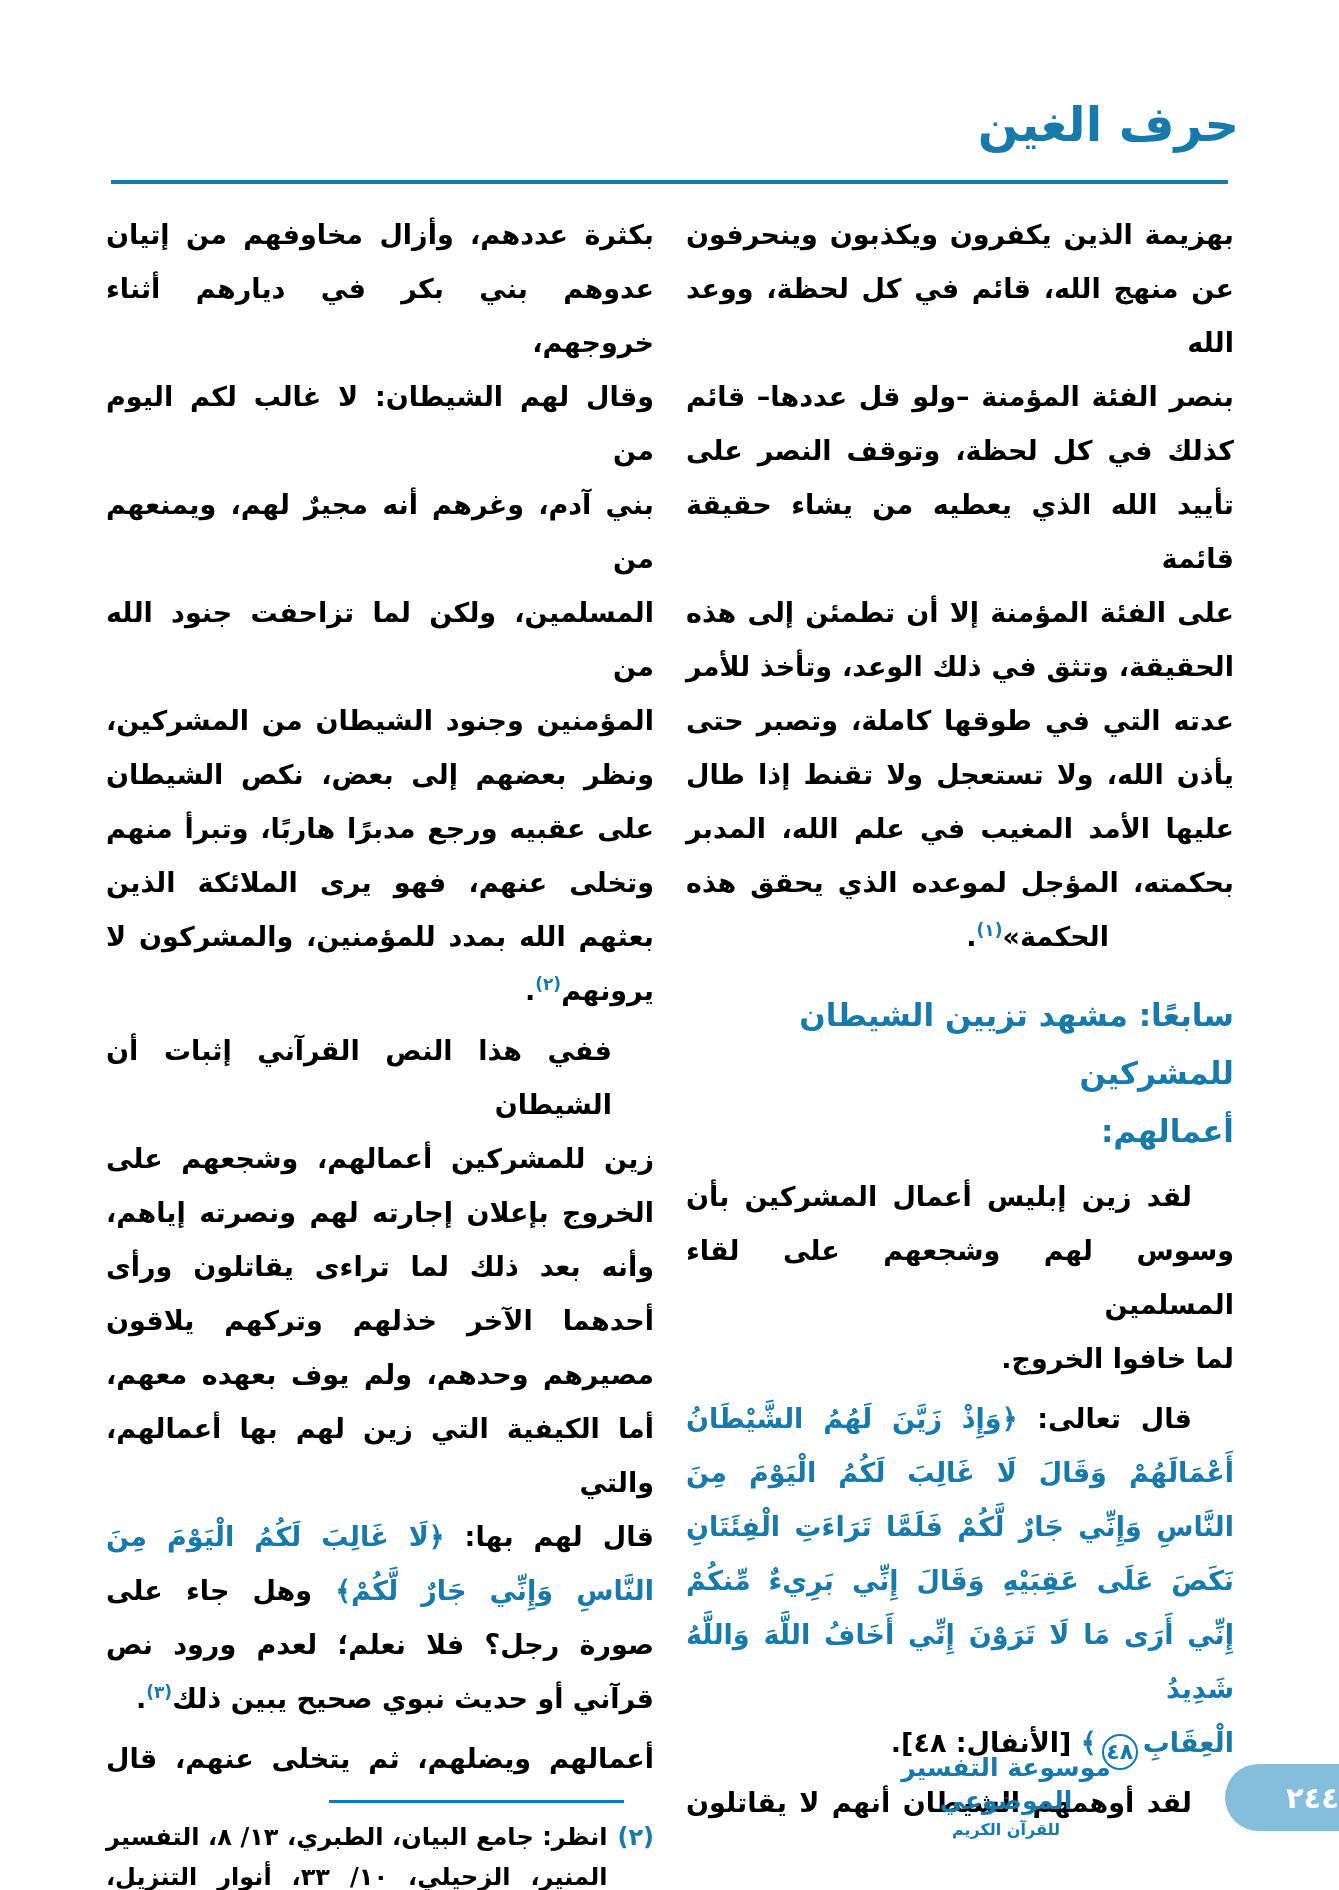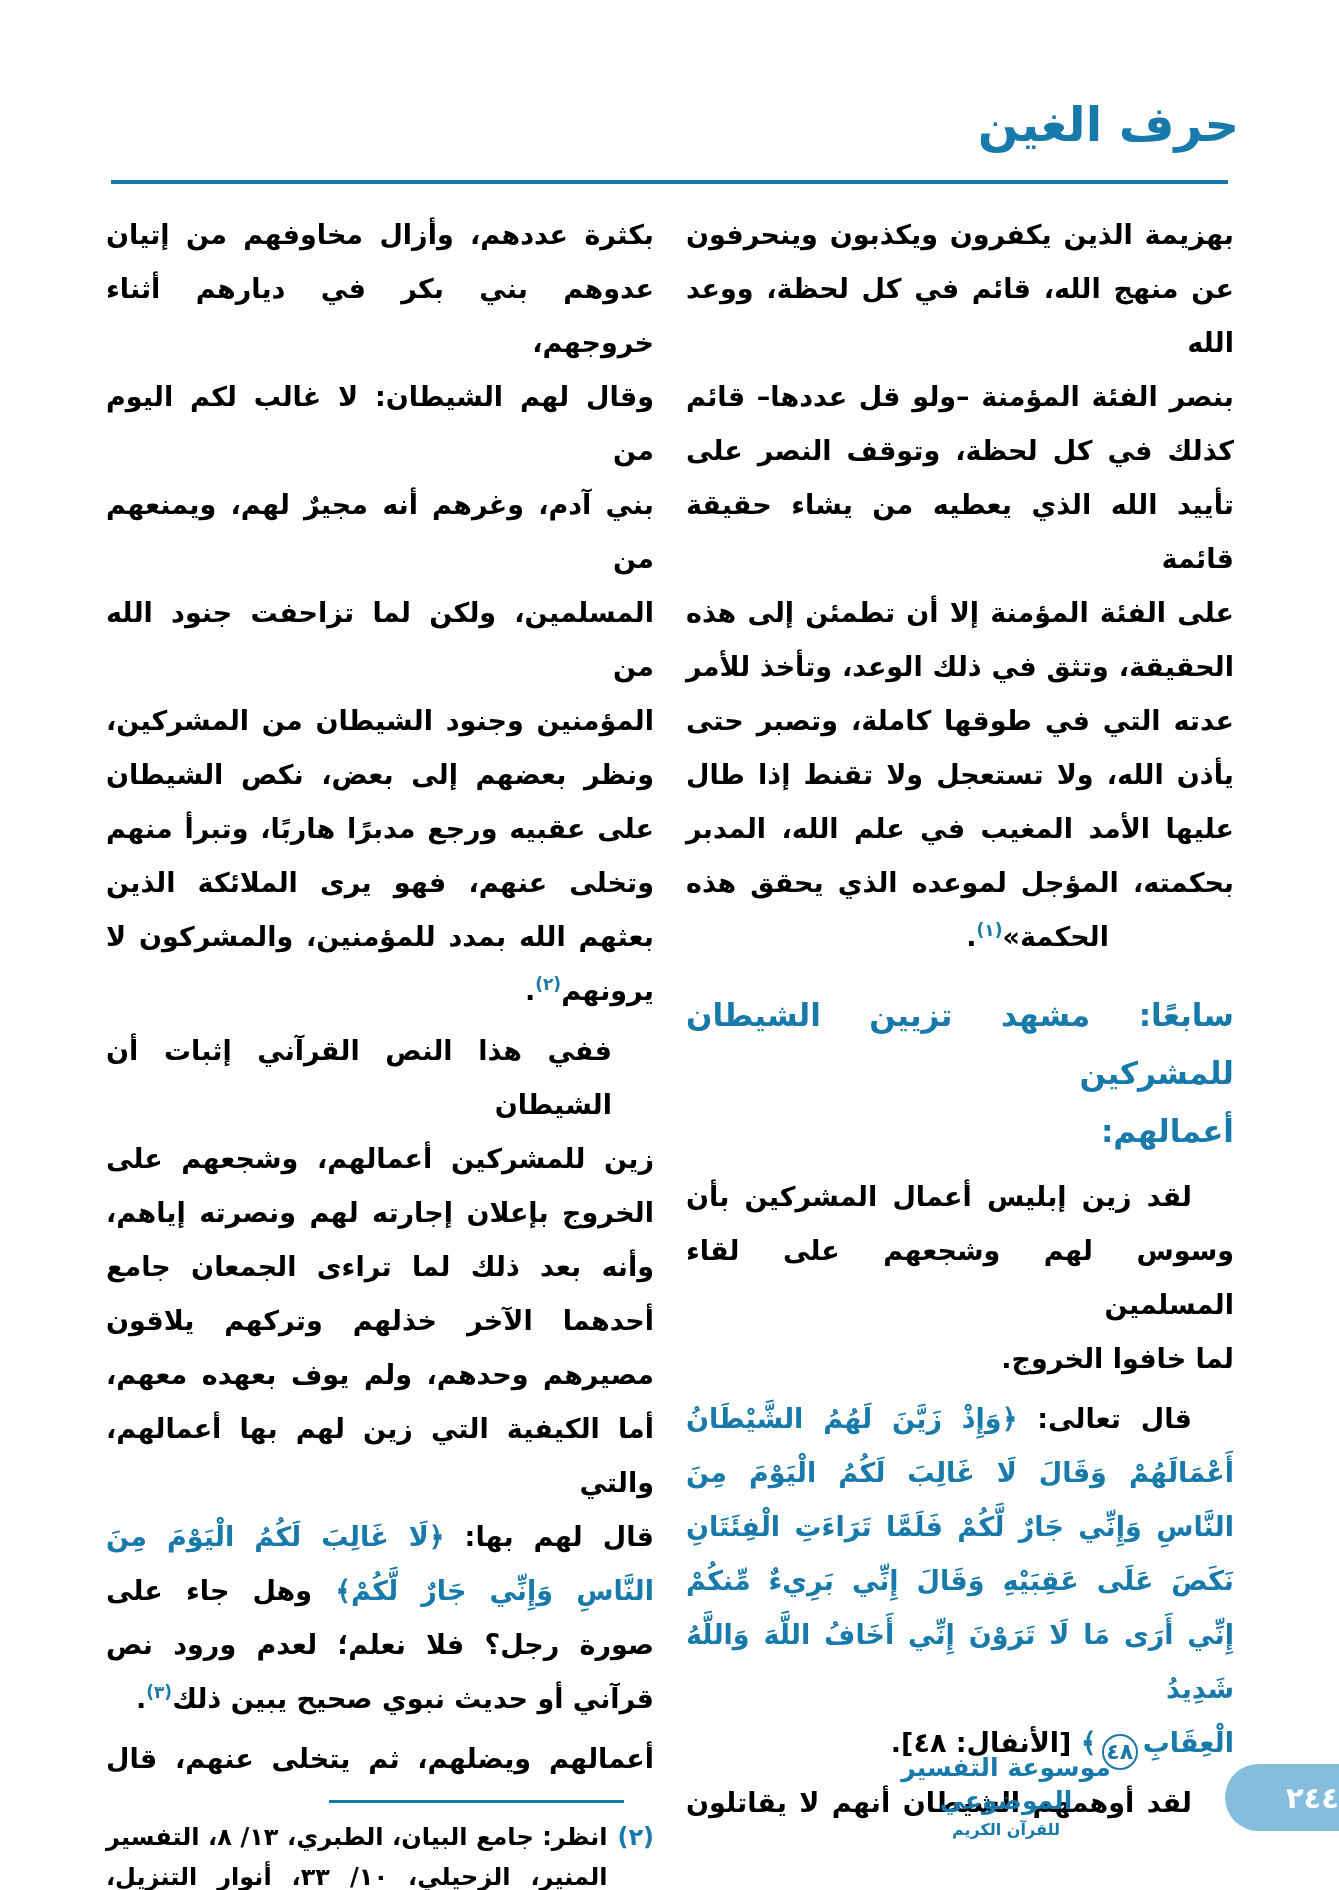--- a/index.html
+++ b/index.html
@@ -22,21 +22,21 @@
   .para{margin:0 0 6px 0;}
   .ln{
     font-size:27px;line-height:54px;color:var(--ink);font-weight:bold;
     text-align:justify;text-align-last:justify;-moz-text-align-last:justify;
   }
   .ln.end{text-align-last:auto;-moz-text-align-last:auto;}
   .ln.ind{padding-right:42px;}
   .heading{margin:16px 0 10px 0;}
   .heading .ln{
     color:var(--accent);font-size:31px;line-height:58px;
-    text-align-last:auto;-moz-text-align-last:auto;
+    text-align:right;text-align-last:auto;-moz-text-align-last:auto;
   }
   .quran{color:var(--accent);}
   sup.fnref{color:var(--accent);font-size:17px;font-weight:bold;line-height:0;vertical-align:super;}
   .ayah{
     display:inline-block;min-width:36px;height:36px;line-height:31px;box-sizing:border-box;
     border:2px solid var(--accent);border-radius:50%;color:var(--accent);
     font-size:22px;text-align:center;vertical-align:-7px;margin:0 5px;font-weight:bold;
   }
   .fnblock{margin-top:auto;padding-top:8px;}
   .fn-rule{width:295px;height:3px;background:var(--accent);margin:0 30px 14px 0;}
@@ -108,21 +108,21 @@
           <div class="ln"><span class="k">ونظر بعضهم إلى بعض، نكص الشيطان</span></div>
           <div class="ln"><span class="k">على عقبيه ورجع مدبرًا هاربًا، وتبرأ منهم</span></div>
           <div class="ln"><span class="k">وتخلى عنهم، فهو يرى الملائكة الذين</span></div>
           <div class="ln"><span class="k">بعثهم الله بمدد للمؤمنين، والمشركون لا</span></div>
           <div class="ln end"><span class="k">يرونهم</span><sup class="fnref">(٢)</sup><span class="k">.</span></div>
         </div>
         <div class="para">
           <div class="ln ind"><span class="k">ففي هذا النص القرآني إثبات أن الشيطان</span></div>
           <div class="ln"><span class="k">زين للمشركين أعمالهم، وشجعهم على</span></div>
           <div class="ln"><span class="k">الخروج بإعلان إجارته لهم ونصرته إياهم،</span></div>
-          <div class="ln"><span class="k">وأنه بعد ذلك لما تراءى الجمعان جامع</span></div>
+          <div class="ln"><span class="k">وأنه بعد ذلك لما تراءى يقاتلون ورأى</span></div>
           <div class="ln"><span class="k">أحدهما الآخر خذلهم وتركهم يلاقون</span></div>
           <div class="ln"><span class="k">مصيرهم وحدهم، ولم يوف بعهده معهم،</span></div>
           <div class="ln"><span class="k">أما الكيفية التي زين لهم بها أعمالهم، والتي</span></div>
           <div class="ln"><span class="k">قال لهم بها: </span><span class="quran">﴿لَا غَالِبَ لَكُمُ الْيَوْمَ مِنَ</span></div>
           <div class="ln"><span class="quran">النَّاسِ وَإِنِّي جَارٌ لَّكُمْ﴾</span><span class="k"> وهل جاء على</span></div>
           <div class="ln"><span class="k">صورة رجل؟ فلا نعلم؛ لعدم ورود نص</span></div>
           <div class="ln end"><span class="k">قرآني أو حديث نبوي صحيح يبين ذلك</span><sup class="fnref">(٣)</sup><span class="k">.</span></div>
         </div>
         <div class="para">
           <div class="ln"><span class="k">أعمالهم ويضلهم، ثم يتخلى عنهم، قال</span></div>

